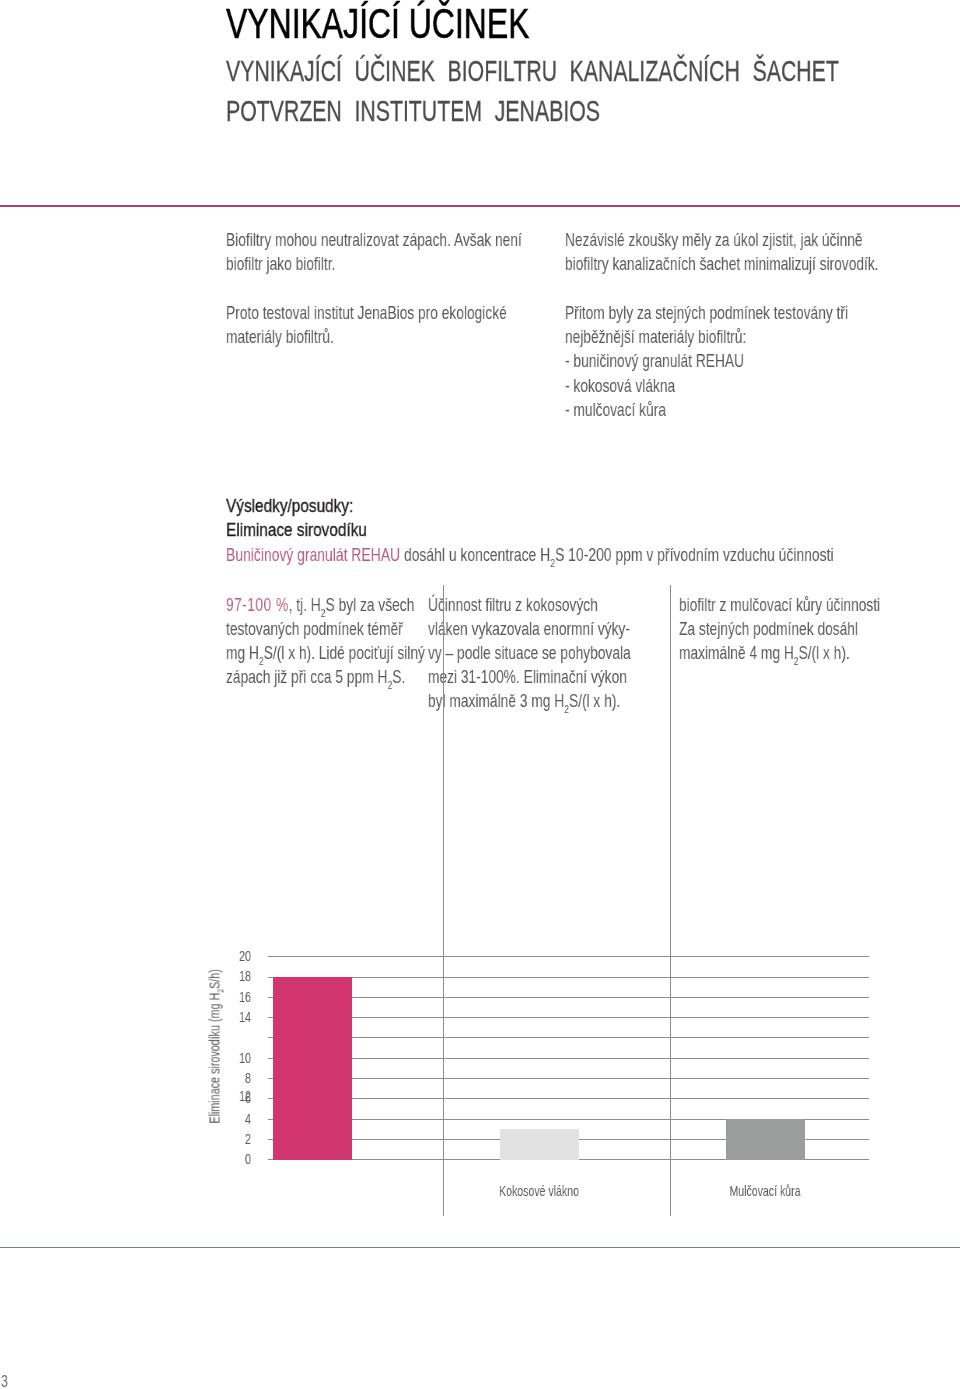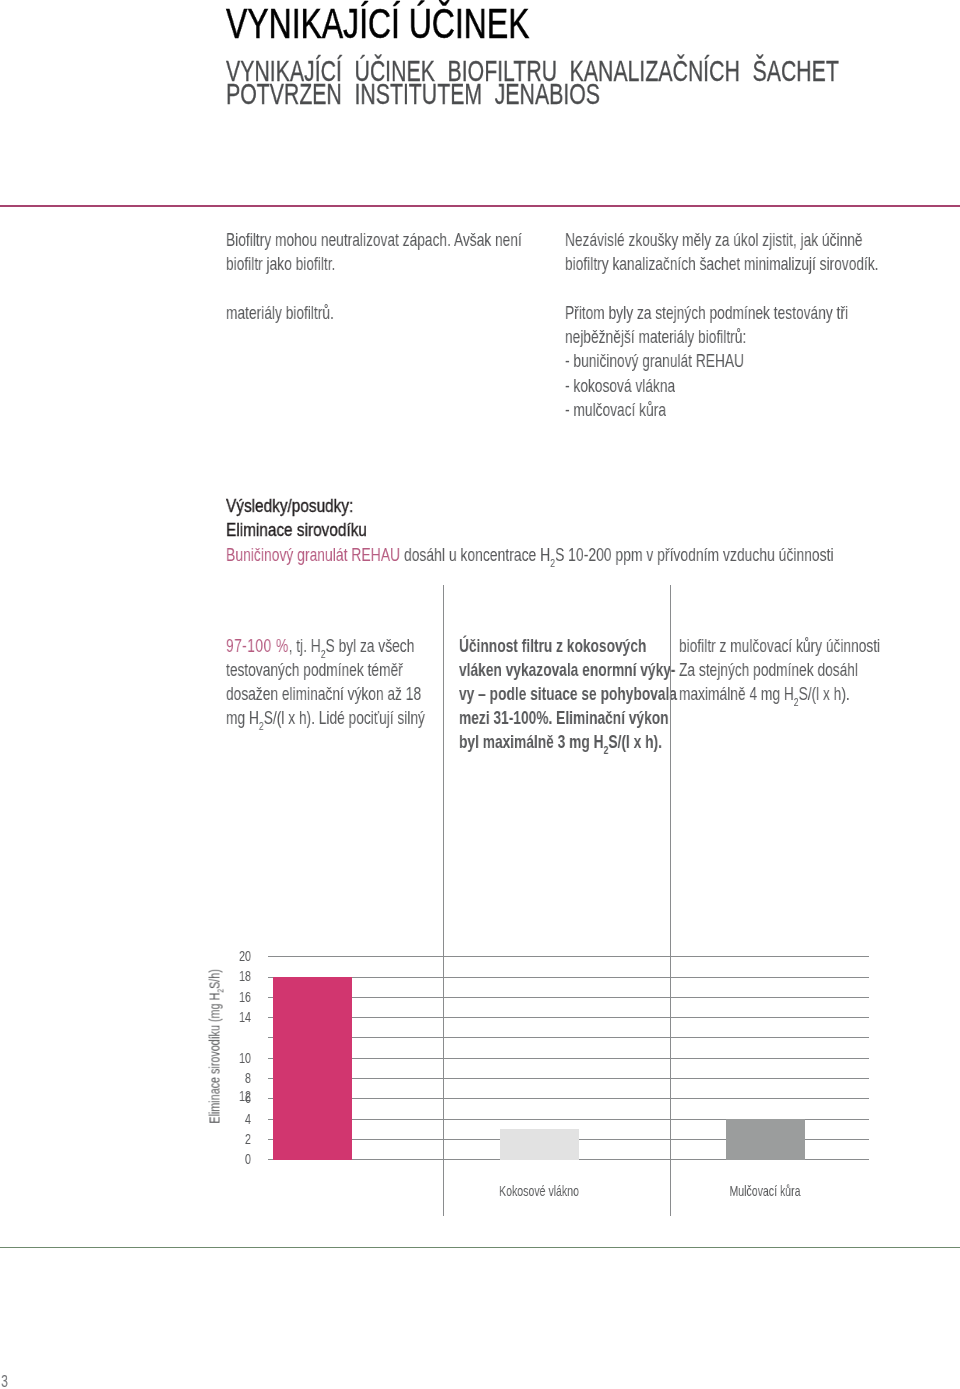--- a/index.html
+++ b/index.html
@@ -8,21 +8,21 @@
        -webkit-font-smoothing:antialiased;}
   .page{position:absolute;left:0;top:0;width:960px;height:1389px;}
 
   
   .cond{display:inline-block;transform:scaleX(0.778);transform-origin:0 0;white-space:nowrap;will-change:transform;}
 
   
   #title{position:absolute;left:226.4px;top:-1px;height:52px;}
   #title .cond{font-size:42.75px;line-height:48px;color:#000000;font-weight:400;transform:scaleX(0.7469);-webkit-text-stroke:0.55px #000000;}
   #sub1{position:absolute;left:226.4px;top:53.5px;height:34px;}
-  #sub2{position:absolute;left:226.4px;top:77px;height:34px;text-align:right;}
+  #sub2{position:absolute;left:226.4px;top:94px;height:34px;text-align:right;}
   #sub1 .cond,#sub2 .cond{font-size:29.98px;line-height:34px;color:#4b4c4e;font-weight:400;
         transform:scaleX(0.7099);word-spacing:9.46px;-webkit-text-stroke:0.3px #4b4c4e;}
 
   #rule-pink{position:absolute;left:0;top:205.2px;width:960px;height:1.5px;background:#a6446f;}
   #rule-green{position:absolute;left:0;top:1247px;width:960px;height:1.4px;background:#6f8a6e;}
 
   
   .txt{position:absolute;}
   .txt .ln{height:24.25px;}
   .txt .cond{font-size:17.7px;line-height:24.25px;}
@@ -31,25 +31,25 @@
 
   
   #results{position:absolute;left:226.4px;top:493.8px;}
   #results .ln{height:24.6px;}
   #results .cond{font-size:17.9px;line-height:24.6px;}
   .b{color:#231f20;-webkit-text-stroke:0.35px #231f20;transform:scaleX(0.859);}
   .pink{color:#b65b80;}
   .pinkd{color:#b65b80;letter-spacing:0.6px;}
 
   
-  .col{position:absolute;top:592.5px;margin-top:41px;}
+  .col{position:absolute;top:592.5px;}
   .col .ln{height:24.15px;}
   .col .cond{font-size:17.7px;line-height:24.15px;}
   #col1{left:226.2px;}
-  #col2{left:459px;font-weight:bold;}
+  #col2{left:428px;}
   #col3{left:679.3px;}
   sub{font-size:0.63em;line-height:0;vertical-align:-0.5em;}
 
   
   #chart{position:absolute;left:0;top:0;width:960px;height:1389px;}
   .gl{position:absolute;height:1px;background:#8a8c8e;}
   .vl{position:absolute;width:1px;background:#8a8c8e;}
   .bar{position:absolute;}
   .ylab{position:absolute;text-align:right;}
   .ylab .cond{font-size:15.14px;line-height:15.14px;display:block;transform:scaleX(0.714);transform-origin:100% 0;}
@@ -71,20 +71,21 @@
   <div id="sub1"><span class="cond">VYNIKAJÍCÍ ÚČINEK BIOFILTRU KANALIZAČNÍCH ŠACHET</span></div>
   <div id="sub2"><span class="cond">POTVRZEN INSTITUTEM JENABIOS</span></div>
 
   <div id="rule-pink"></div>
   <div id="rule-green"></div>
 
   <div class="txt" id="introL">
       <div class="ln"><span class="cond">Biofiltry mohou neutralizovat zápach. Avšak není</span></div>
       <div class="ln"><span class="cond">biofiltr jako biofiltr.</span></div>
       <div class="ln">&nbsp;</div>
+      <div class="ln"><span class="cond">Proto testoval institut JenaBios pro ekologické</span></div>
       <div class="ln"><span class="cond">materiály biofiltrů.</span></div>
     </div>
   <div class="txt" id="introR">
       <div class="ln"><span class="cond">Nezávislé zkoušky měly za úkol zjistit, jak účinně</span></div>
       <div class="ln"><span class="cond">biofiltry kanalizačních šachet minimalizují sirovodík.</span></div>
       <div class="ln">&nbsp;</div>
       <div class="ln"><span class="cond">Přitom byly za stejných podmínek testovány tři</span></div>
       <div class="ln"><span class="cond">nejběžnější materiály biofiltrů:</span></div>
       <div class="ln"><span class="cond">- buničinový granulát REHAU</span></div>
       <div class="ln"><span class="cond">- kokosová vlákna</span></div>
@@ -93,22 +94,22 @@
 
   <div id="results">
     <div class="ln"><span class="cond b">Výsledky/posudky:</span></div>
     <div class="ln"><span class="cond b">Eliminace sirovodíku</span></div>
     <div class="ln"><span class="cond" id="leadline"><span class="pink">Buničinový granulát REHAU</span><span> dosáhl u koncentrace H<sub>2</sub>S 10-200 ppm v přívodním vzduchu účinnosti</span></span></div>
   </div>
 
   <div class="col" id="col1">
       <div class="ln"><span class="cond"><span class="pinkd">97-100 %</span>, tj. H<sub>2</sub>S byl za všech</span></div>
       <div class="ln"><span class="cond">testovaných podmínek téměř</span></div>
-      <div class="ln"><span class="cond">dosažen eliminační výkon až 18</span></div>
       <div class="ln"><span class="cond">mg H<sub>2</sub>S/(l x h). Lidé pociťují silný</span></div>
+      <div class="ln"><span class="cond">zápach již při cca 5 ppm H<sub>2</sub>S.</span></div>
     </div>
   <div class="col" id="col2">
       <div class="ln"><span class="cond">Účinnost filtru z kokosových</span></div>
       <div class="ln"><span class="cond">vláken vykazovala enormní výky-</span></div>
       <div class="ln"><span class="cond">vy – podle situace se pohybovala</span></div>
       <div class="ln"><span class="cond">mezi 31-100%. Eliminační výkon</span></div>
       <div class="ln"><span class="cond">byl maximálně 3 mg H<sub>2</sub>S/(l x h).</span></div>
     </div>
   <div class="col" id="col3">
       <div class="ln"><span class="cond">biofiltr z mulčovací kůry účinnosti</span></div>

